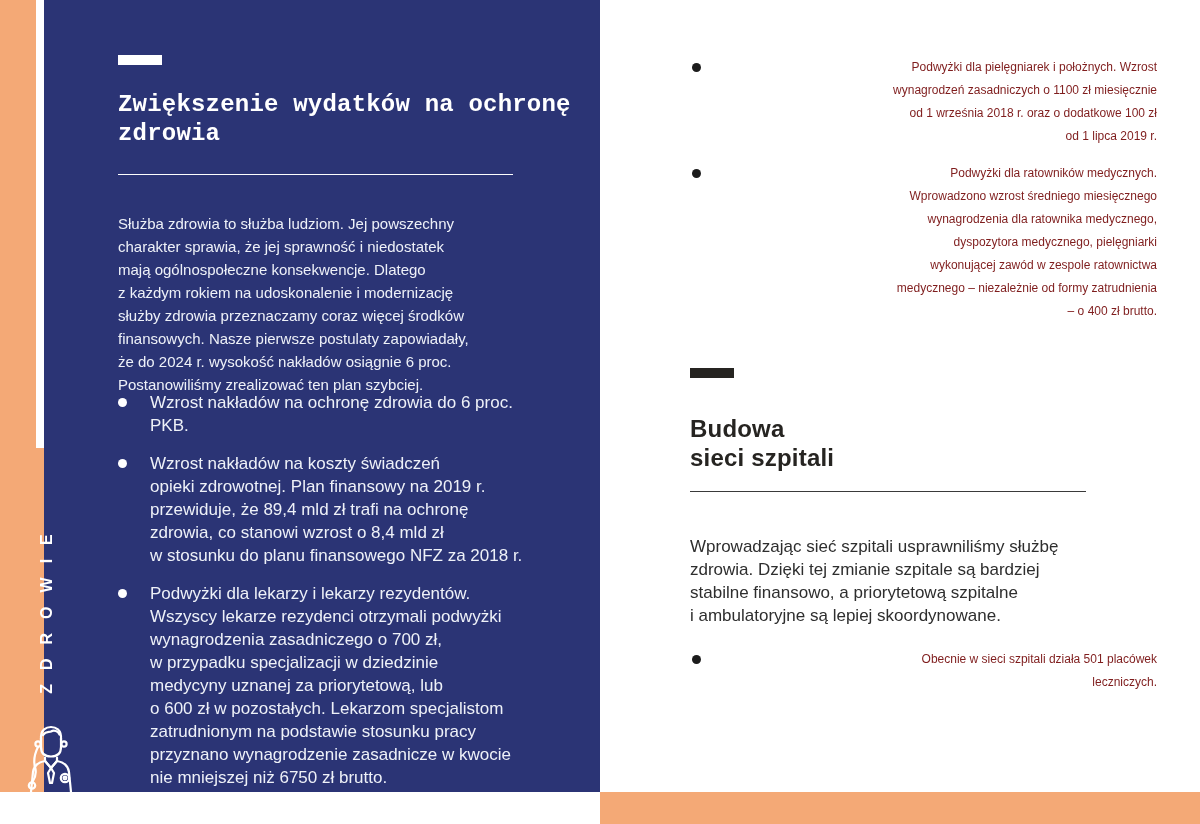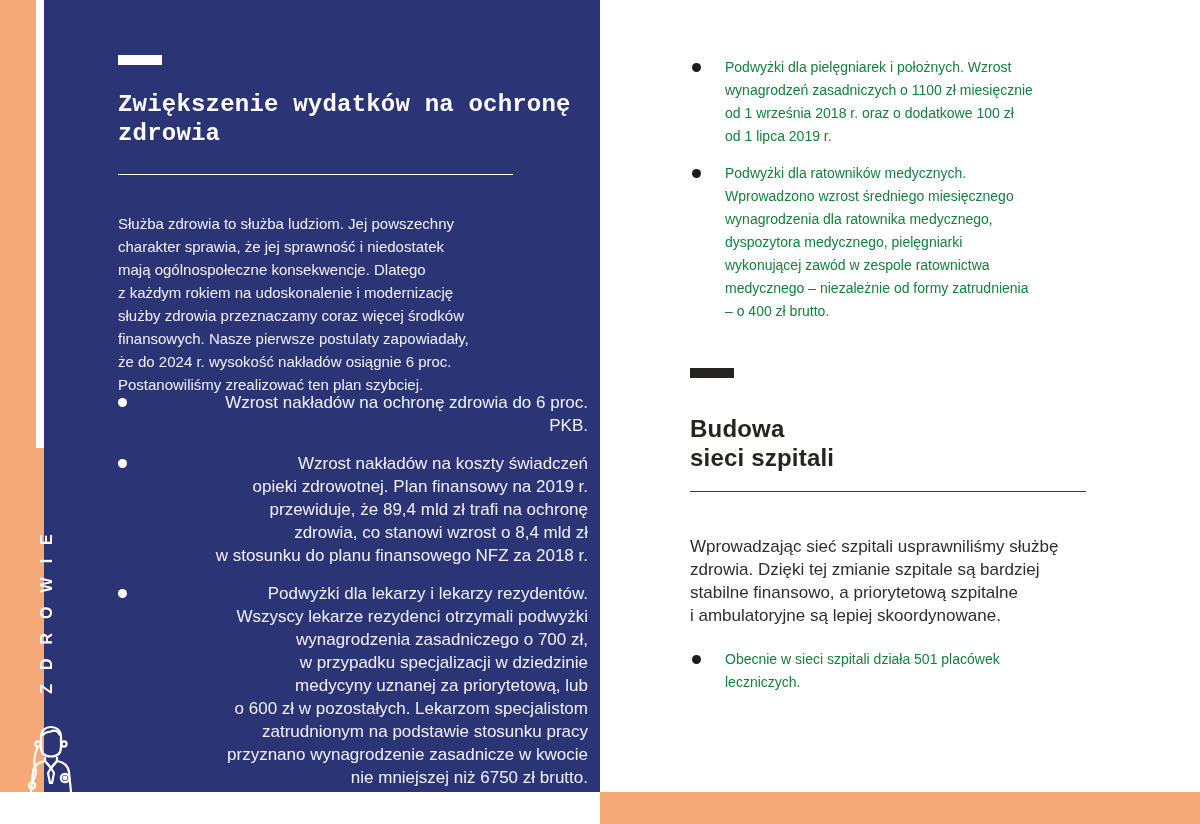--- a/index.html
+++ b/index.html
@@ -29,33 +29,33 @@
     white-space:pre-line;letter-spacing:.2px;font-family:Liberation Mono, monospace;
   }
   .lp-rule{position:absolute;left:118px;top:174px;width:395px;height:1px;background:#fdfdfd;}
   .lp-intro{
     position:absolute;left:118px;top:197px;width:475px;
     color:#eef1f8;font-size:15px;line-height:23px;white-space:pre-line;
   }
   .lp-bullets{position:absolute;left:118px;top:391px;width:470px;margin:0;padding:0;list-style:none;}
   .lp-bullets li{
     position:relative;margin:0 0 15px 0;padding:0 0 0 32px;
-    color:#eef1f8;font-size:17px;line-height:23px;white-space:pre-line;text-align:right;
+    color:#eef1f8;font-size:17px;line-height:23px;white-space:pre-line;
   }
   .lp-bullets li .dot,
   .rp-bullets li .dot{
     position:absolute;left:0;top:7px;width:9px;height:9px;border-radius:50%;
   }
   .lp-bullets li .dot{background:#ffffff;}
   
   .rp-bullets{position:absolute;margin:0;padding:0;list-style:none;width:465px;}
   .rp-bullets.top{left:692px;top:56px;}
   .rp-bullets li{
     position:relative;margin:0 0 14px 0;padding:0 0 0 33px;
-    color:#15803d;font-size:14px;line-height:23px;white-space:pre-line;
+    color:#7f1d1d;font-size:12px;line-height:23px;white-space:pre-line;text-align:right;
   }
   .rp-bullets li .dot{background:#1c1c1c;}
   .rp-dash{position:absolute;left:690px;top:368px;width:44px;height:10px;background:#262421;}
   .rp-heading{
     position:absolute;left:690px;top:394px;width:420px;
     color:#262421;font-size:24px;font-weight:700;line-height:29px;
     white-space:pre-line;letter-spacing:.2px;
   }
   .rp-rule{position:absolute;left:690px;top:491px;width:396px;height:1px;background:#3a3a3a;}
   .rp-intro{

